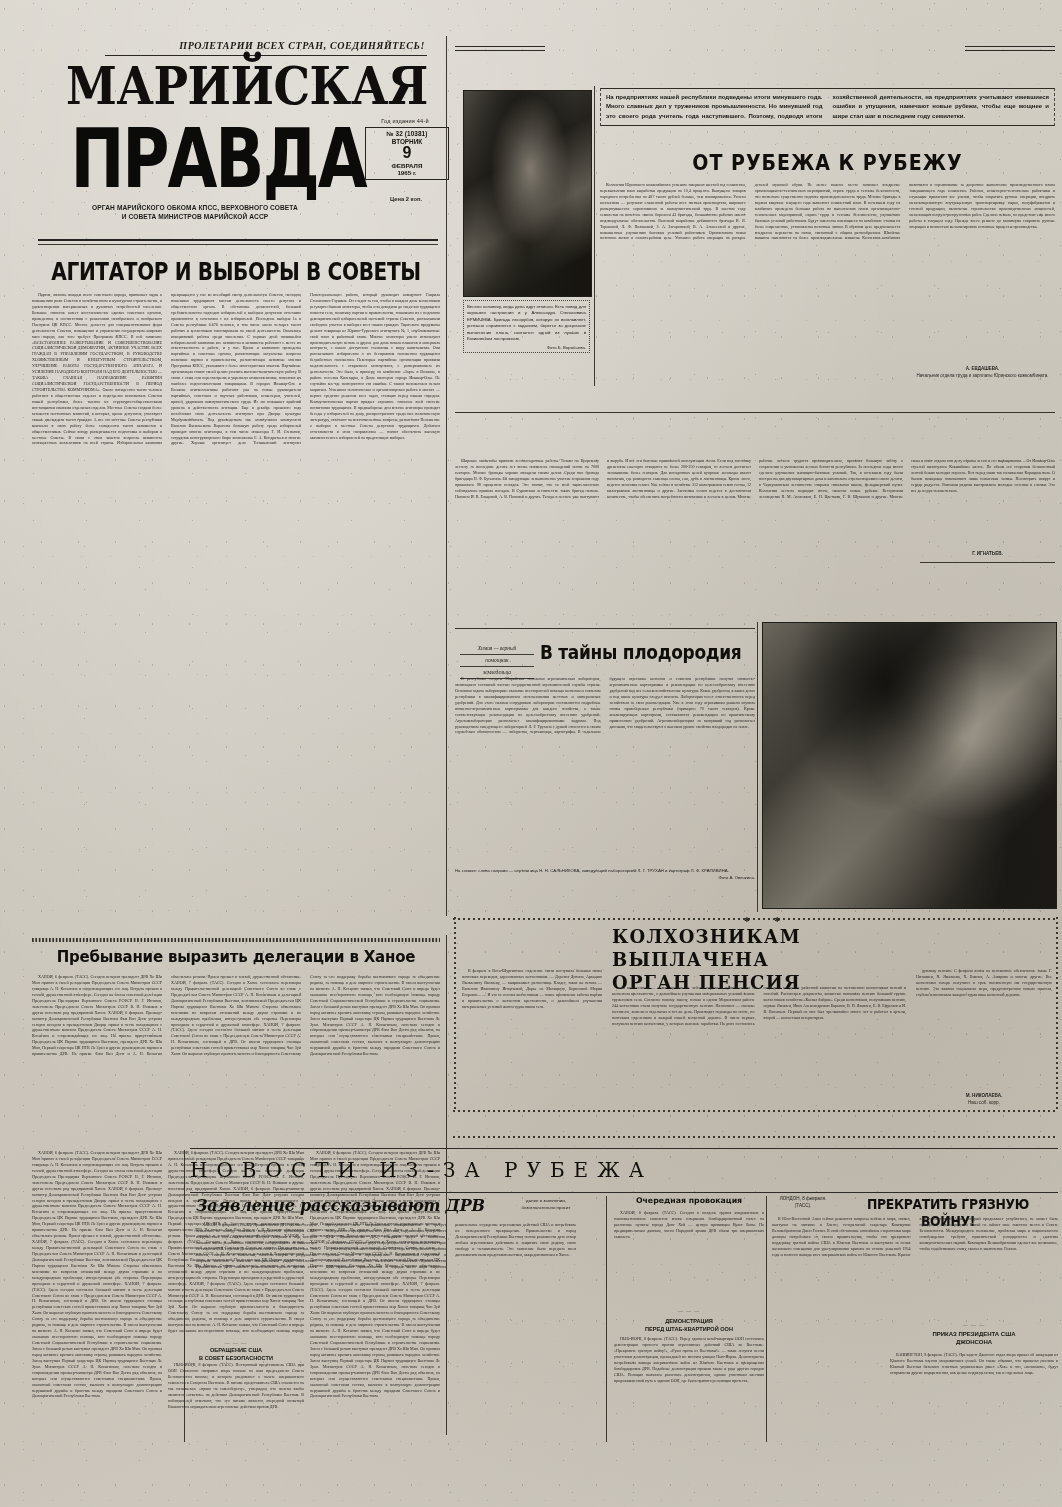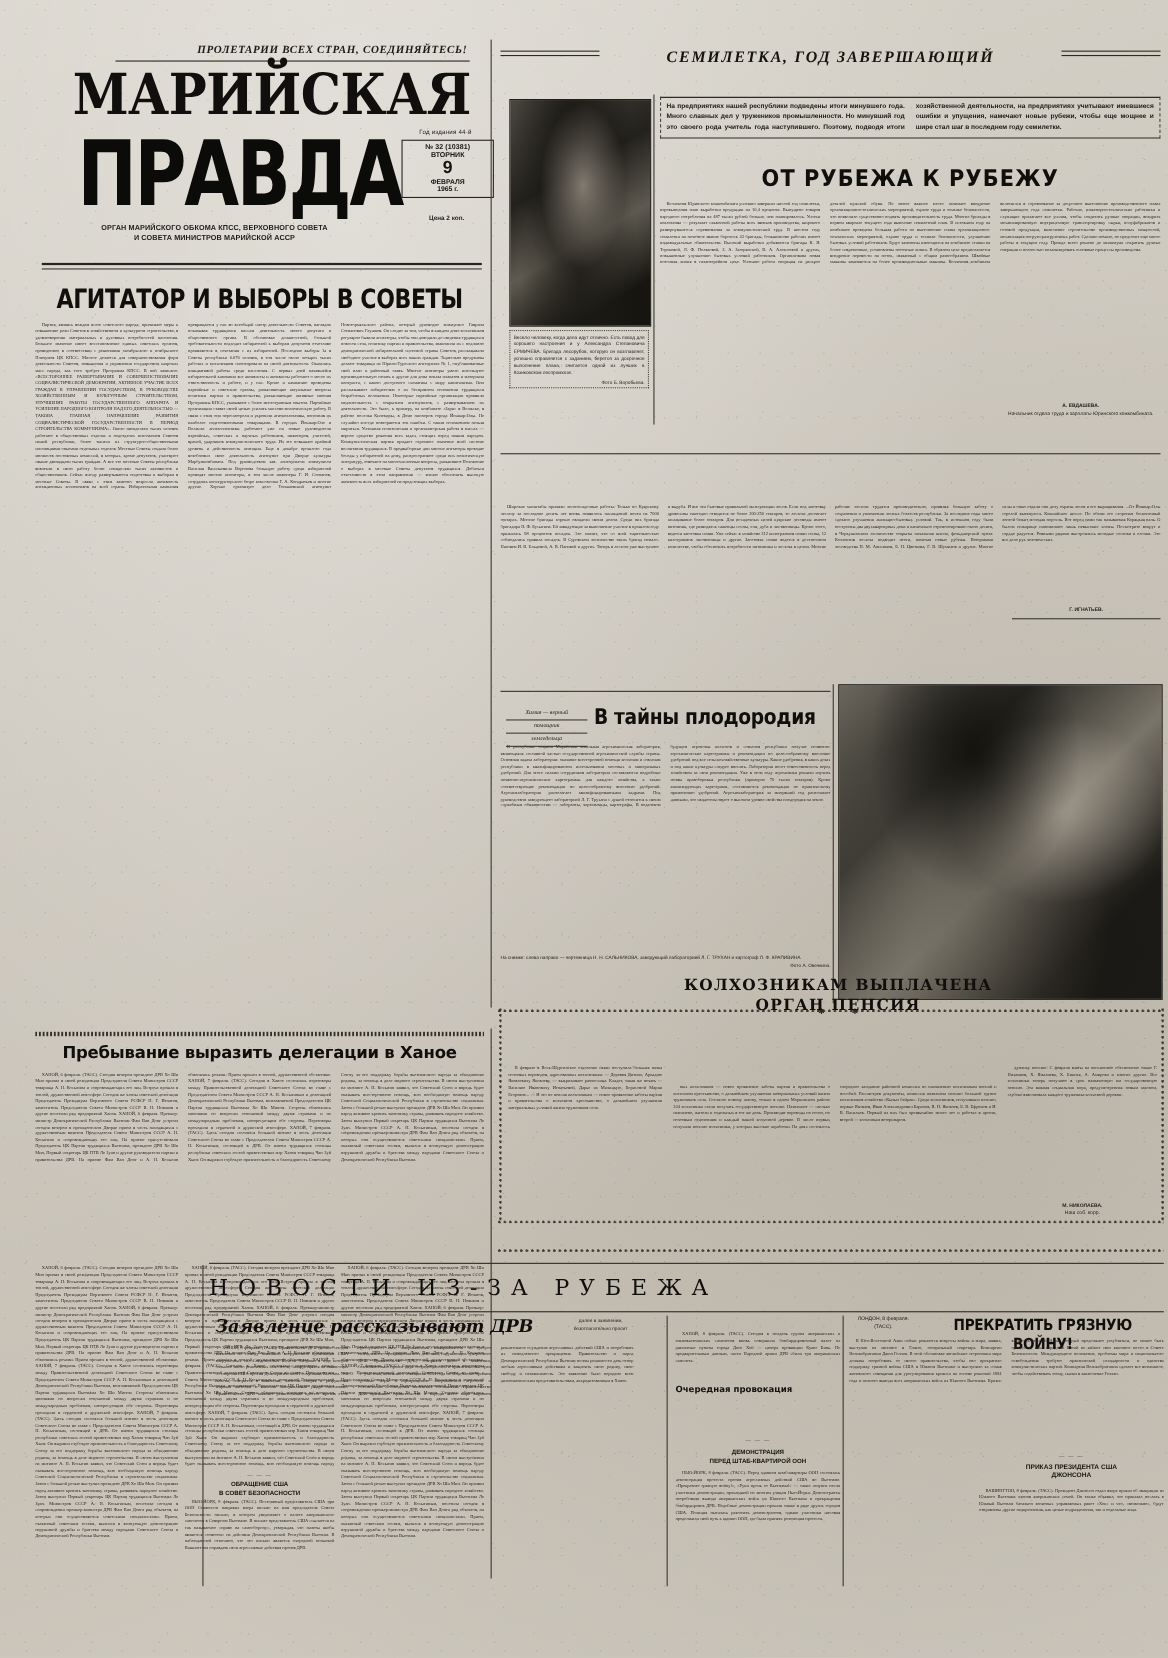--- a/index.html
+++ b/index.html
@@ -162,22 +162,22 @@
   
   #pension-box{position:absolute;left:452px;top:916px;width:606px;height:196px;}
   .wavy-t,.wavy-b{position:absolute;left:0;width:606px;height:4px;
     background-image:radial-gradient(circle at 2px 3px, #3a372f 1.1px, transparent 1.3px);
     background-size:5px 5px;}
   .wavy-t{top:0;} .wavy-b{bottom:0;}
   .wavy-l,.wavy-r{position:absolute;top:0;width:4px;height:196px;
     background-image:radial-gradient(circle at 3px 2px, #3a372f 1.1px, transparent 1.3px);
     background-size:5px 5px;}
   .wavy-l{left:0;} .wavy-r{right:0;}
-  #pension-title{position:absolute;left:612px;top:888px;width:300px;text-align:center;
-    font-family:"DejaVu Serif",serif;font-weight:bold;font-size:14px;letter-spacing:1.2px;
+  #pension-title{position:absolute;left:612px;top:925px;width:300px;text-align:left;
+    font-family:"DejaVu Serif",serif;font-weight:bold;font-size:18px;letter-spacing:1.2px;
     line-height:1.28;color:#100f0c;}
   #pension-c1{position:absolute;left:462px;top:968px;width:140px;height:135px;}
   #pension-c2{position:absolute;left:612px;top:985px;width:294px;height:118px;}
   #pension-c3{position:absolute;left:916px;top:968px;width:136px;height:125px;}
   #pension-sig{position:absolute;left:916px;top:1093px;width:136px;text-align:center;
     font-family:"Liberation Sans",sans-serif;font-size:4.6px;line-height:1.5;color:#201f1a;}
   #pension-sig .nm{font-weight:bold;}
   #pension-star{position:absolute;left:612px;top:916px;width:300px;text-align:center;font-size:7px;color:#2b2922;}
 
   
@@ -204,21 +204,21 @@
     background-image:radial-gradient(circle at 2px 3px, #3a372f 1.1px, transparent 1.3px);
     background-size:5px 5px;}
 
   #drv-title{position:absolute;left:196px;top:1196px;width:318px;
     font-family:"DejaVu Serif",serif;font-style:italic;font-weight:bold;font-size:16px;
     letter-spacing:-.2px;color:#100f0c;}
   #drv-lead{position:absolute;left:516px;top:1198px;width:60px;
     font-family:"Liberation Sans",sans-serif;font-size:4.4px;line-height:1.5;text-align:center;color:#211f1a;}
   #drv-body{position:absolute;left:196px;top:1222px;width:380px;height:225px;}
 
-  #prov-title{position:absolute;left:614px;top:1258px;width:150px;text-align:left;
+  #prov-title{position:absolute;left:614px;top:1196px;width:150px;text-align:center;
     font-family:"DejaVu Sans",sans-serif;font-weight:bold;font-size:7.8px;color:#14130f;}
   #prov-body{position:absolute;left:614px;top:1210px;width:150px;height:100px;}
   #prov-dash{position:absolute;left:614px;top:1308px;width:150px;text-align:center;font-size:5px;color:#33302a;letter-spacing:1px;}
   #demo-h{position:absolute;left:614px;top:1318px;width:150px;text-align:center;
     font-family:"Liberation Sans",sans-serif;font-weight:bold;font-size:5.6px;line-height:1.35;color:#18170f;}
   #demo-body{position:absolute;left:614px;top:1336px;width:150px;height:105px;}
 
   #lond-lead{position:absolute;left:772px;top:1196px;width:62px;
     font-family:"Liberation Sans",sans-serif;font-size:4.6px;line-height:1.5;text-align:center;color:#211f1a;}
   #stop-title{position:absolute;left:838px;top:1196px;width:220px;text-align:center;
@@ -266,23 +266,20 @@
   <div class="vrule" style="left:594px;top:86px;height:300px;"></div>
   <div class="vrule" style="left:757px;top:622px;height:290px;"></div>
 
   <div id="lead">
     <div class="lead-title">АГИТАТОР И ВЫБОРЫ В СОВЕТЫ</div>
     <div class="txt cols3" style="height:655px;overflow:hidden;">
       <p>Партия, являясь вождем всего советского народа, принимает меры к повышению роли Советов в хозяйственном и культурном строительстве, в удовлетворении материальных и духовных потребностей населения. Большое значение имеет восстановление единых советских органов, проведенное в соответствии с решениями октябрьского и ноябрьского Пленумов ЦК КПСС. Многое делается для совершенствования форм деятельности Советов, повышения и управления государством широких масс народа, как того требует Программа КПСС. В ней записано: «ВСЕСТОРОННЕЕ РАЗВЕРТЫВАНИЕ И СОВЕРШЕНСТВОВАНИЕ СОЦИАЛИСТИЧЕСКОЙ ДЕМОКРАТИИ, АКТИВНОЕ УЧАСТИЕ ВСЕХ ГРАЖДАН В УПРАВЛЕНИИ ГОСУДАРСТВОМ, В РУКОВОДСТВЕ ХОЗЯЙСТВЕННЫМ И КУЛЬТУРНЫМ СТРОИТЕЛЬСТВОМ, УЛУЧШЕНИЕ РАБОТЫ ГОСУДАРСТВЕННОГО АППАРАТА И УСИЛЕНИЕ НАРОДНОГО КОНТРОЛЯ НАД ЕГО ДЕЯТЕЛЬНОСТЬЮ — ТАКОВА ГЛАВНАЯ НАПРАВЛЕНИЕ РАЗВИТИЯ СОЦИАЛИСТИЧЕСКОЙ ГОСУДАРСТВЕННОСТИ В ПЕРИОД СТРОИТЕЛЬСТВА КОММУНИЗМА». Около пятидесяти тысяч человек работают в общественных отделах и подотделах исполкомов Советов нашей республики, более тысячи их структурно-общественными инстанциями опытами отдельных отделов. Местные Советы создали более множеств постоянных комиссий, в которых, кроме депутатов, участвуют свыше двенадцати тысяч граждан. А все это местные Советы республики вовлекли в свою работу более семидесяти тысяч активистов и общественников. Сейчас всюду развертывается подготовка и выборам в местные Советы. В связи с этим заметно возросла активность агитационных коллективов на всей страны. Избирательная кампания превращается у нас во всеобщий смотр деятельности Советов, наглядно показывая трудящимся массам деятельность своего депутата и общественного органа. В обстановке должностной, большой требовательности подходит избирателей к выборам депутатов отчетливо проявляются в сочетании с их избирателей. Последние выборы 1а в Советы республики 6.676 человек, в том числе около четырех тысяч рабочих и колхозников смонтировали на своей деятельности. Оказались инициативой работы среди населения. С первых дней начавшейся избирательной кампании все активисты и активисты работают о месте их ответственность и работе, и у нас. Кроме и кампанию проведены партийные и советские органы, разъясняющие актуальные вопросы политики партии и правительства, разъясняющие активные мнения Программы КПСС, указывают с более многогранным опытом. Партийные организации ставят своей целью усилить массово-политическую работу. В связи с этим они пересмотрели и укрепили агитколлективы, пополнив их наиболее подготовленными товарищами. В городах Йошкар-Оле и Волжске агитколлективы работают уже на новые руководители партийных, советских и научных работников, инженеров, учителей, врачей, ударников коммунистического труда. Из это повышает крайний уровень и действенность агитации. Еще в декабре прошлого года возобновил свою деятельность агитпункт при Дворце культуры Марбумкомбината. Под руководством зав. агитпунктом коммуниста Василия Васильевича Воронова большую работу среди избирателей проводят многие агитаторы, в том числе инженеры Г. И. Степанов, сотрудник конструкторского бюро комсомолка Г. А. Кондратьев и многие другие. Хорошо организует дело Тоншаевский агитпункт Новоторъяльского района, который руководит коммунист Гаврила Степанович Глушков. Он следит за тем, чтобы в каждом доме колхозников регулярно бывали агитаторы, чтобы они доводили до сведения трудящихся новости села, политику партии и правительства, знакомили их с подлинно демократической избирательной системой страны Советов, рассказывали свободное участие в выборах всех наших граждан. Тщательно продуманы делают товарищи из Юрино-Туреского агитпункта № 1, опубликованные свой план и районный главк. Многие агитаторы умело используют производительную печать и другие для дома показа плакатов и материала контраста, с какою доступного схематика с миру капитализма. Они рассказывают избирателям о их бесправном положении трудящихся безработных положении. Некоторые партийные организации проявили медлительность с открытием агитпунктов, с развертыванием их деятельности. Это было, к примеру, на комбинате «Заря» в Волжске, в районе поселка Килемары, в Доме пионеров города Йошкар-Олы. Не случайно кое-где повторяются эти ошибки. С таким положением нельзя мириться. Успешная политическая и организаторская работа в массах — верное средство решения всех задач, стоящих перед нашим народом. Коммунистическая партия придает огромное значение всей системе воспитания трудящихся. В предвыборные дни многие агитаторы проводят беседы у избирателей на дому, распространяют среди них политическую литературу, отвечают на многочисленные вопросы, разъясняют Положение о выборах в местные Советы депутатов трудящихся. Добиться отчетливости в этом направлении — значит обеспечить высокую активность всех избирателей на предстоящих выборах.</p>
     </div>
   </div>
 
-  <div id="seven">
-    <div class="seven-title">СЕМИЛЕТКА,  ГОД  ЗАВЕРШАЮЩИЙ</div>
-  </div>
   <div style="position:absolute;left:455px;top:46px;width:90px;">
     <div style="border-top:1.6px solid #2c2a24;margin-bottom:2.5px;"></div>
     <div style="border-top:1.6px solid #2c2a24;"></div>
   </div>
   <div style="position:absolute;left:965px;top:46px;width:90px;">
     <div style="border-top:1.6px solid #2c2a24;margin-bottom:2.5px;"></div>
     <div style="border-top:1.6px solid #2c2a24;"></div>
   </div>
 
   <div id="photo1"></div>

